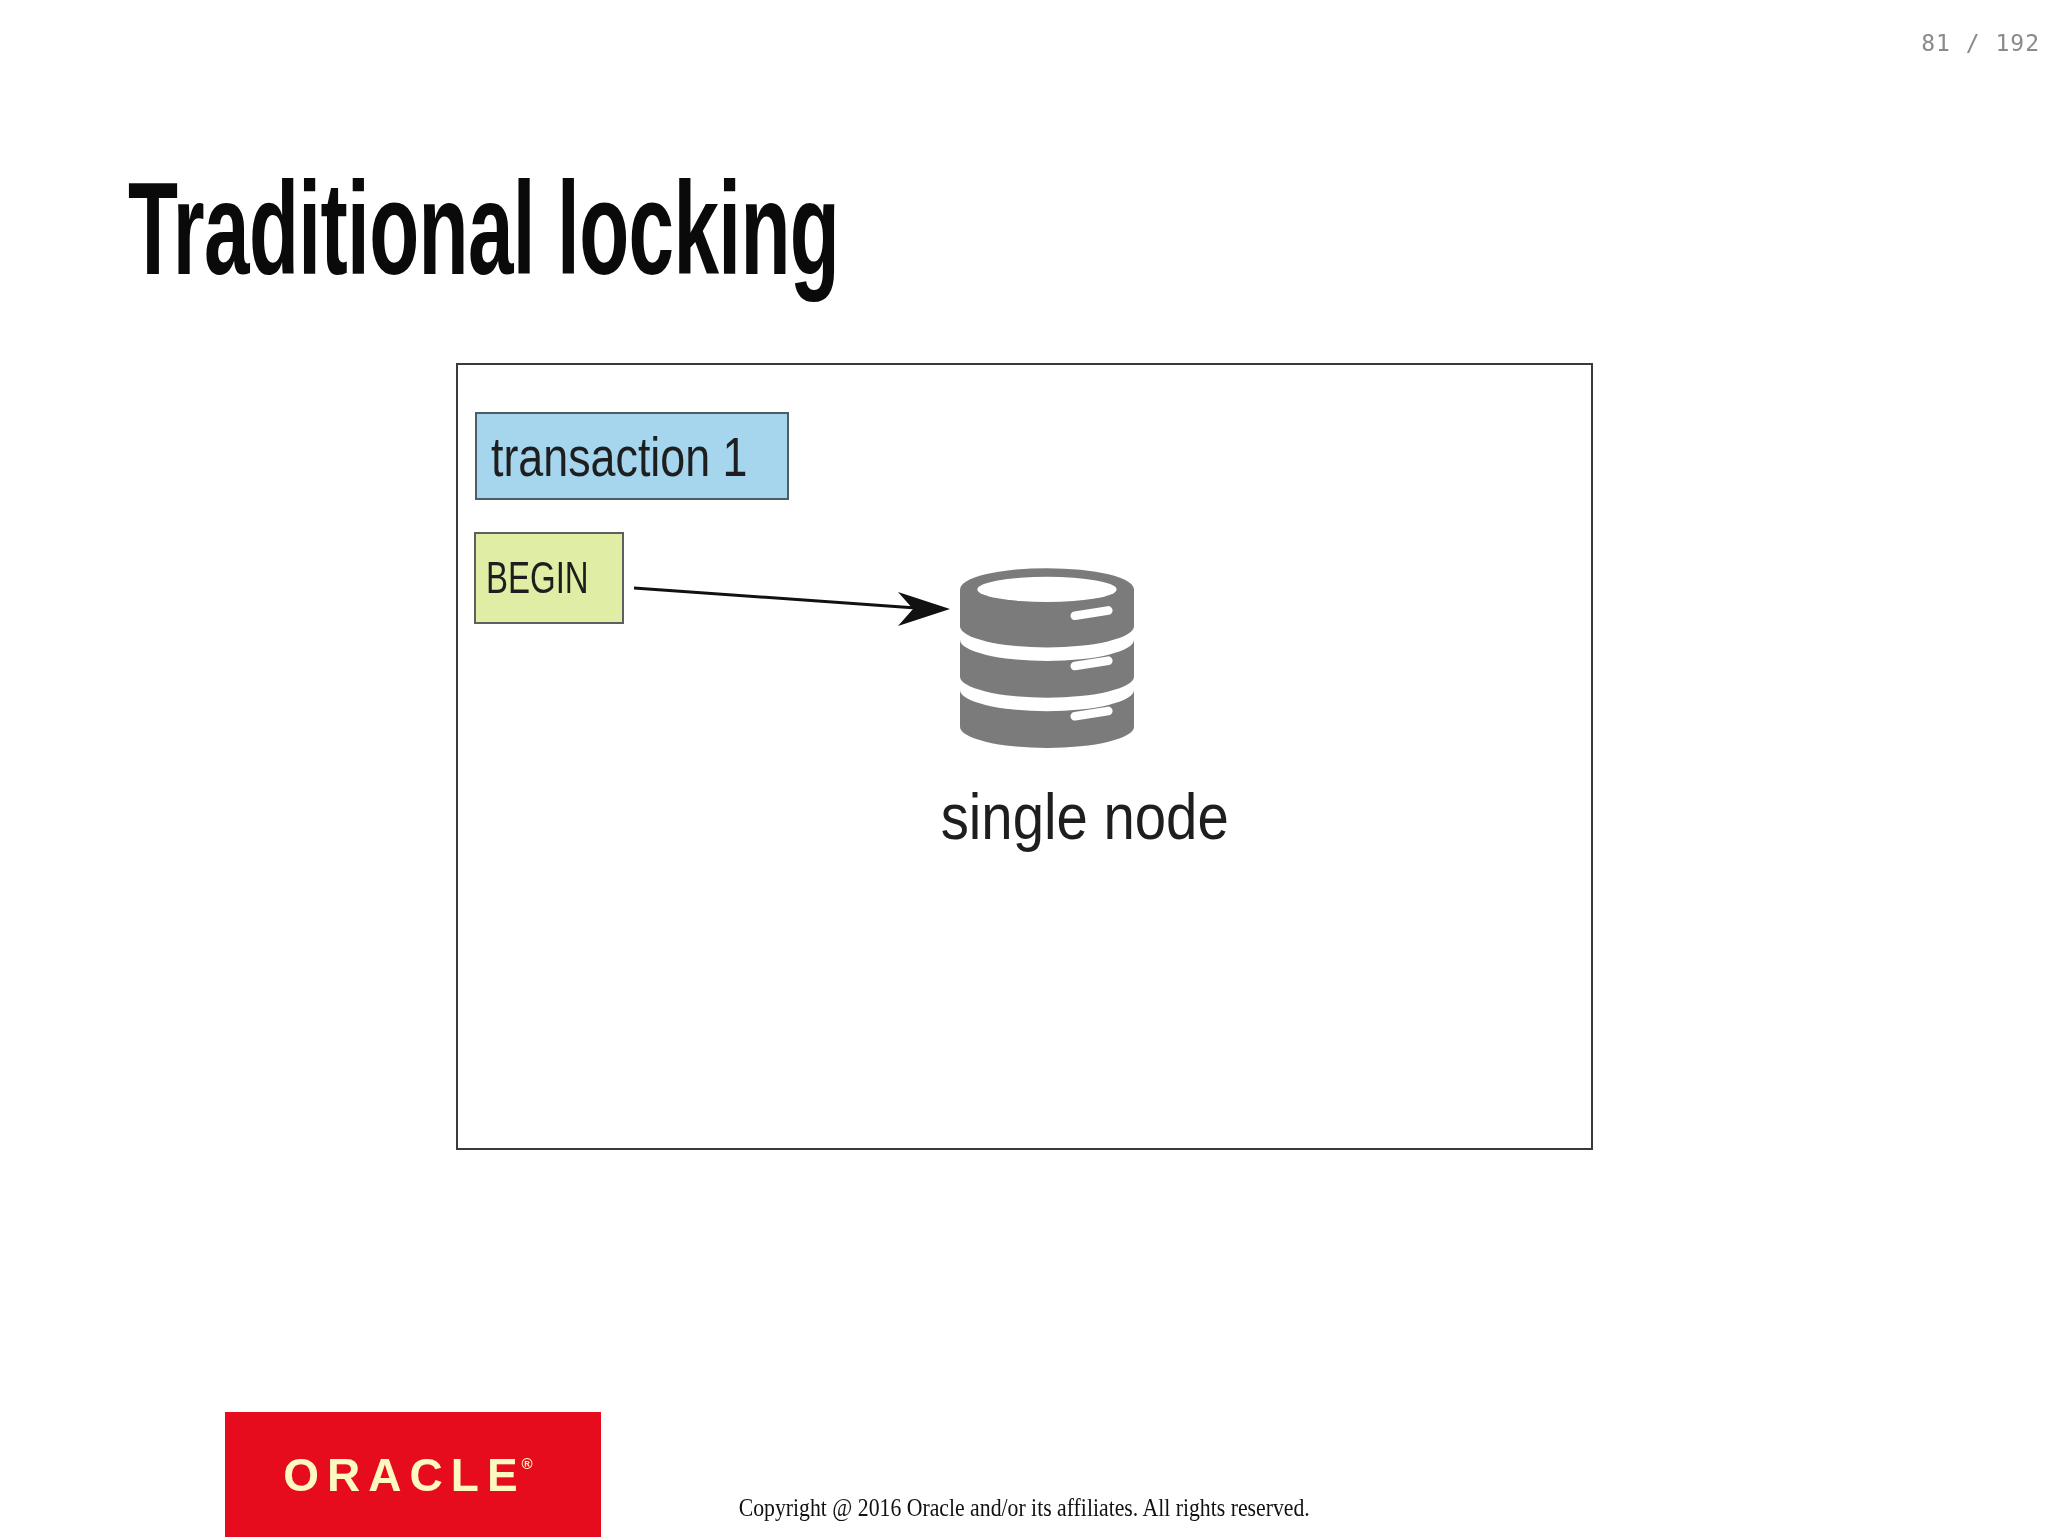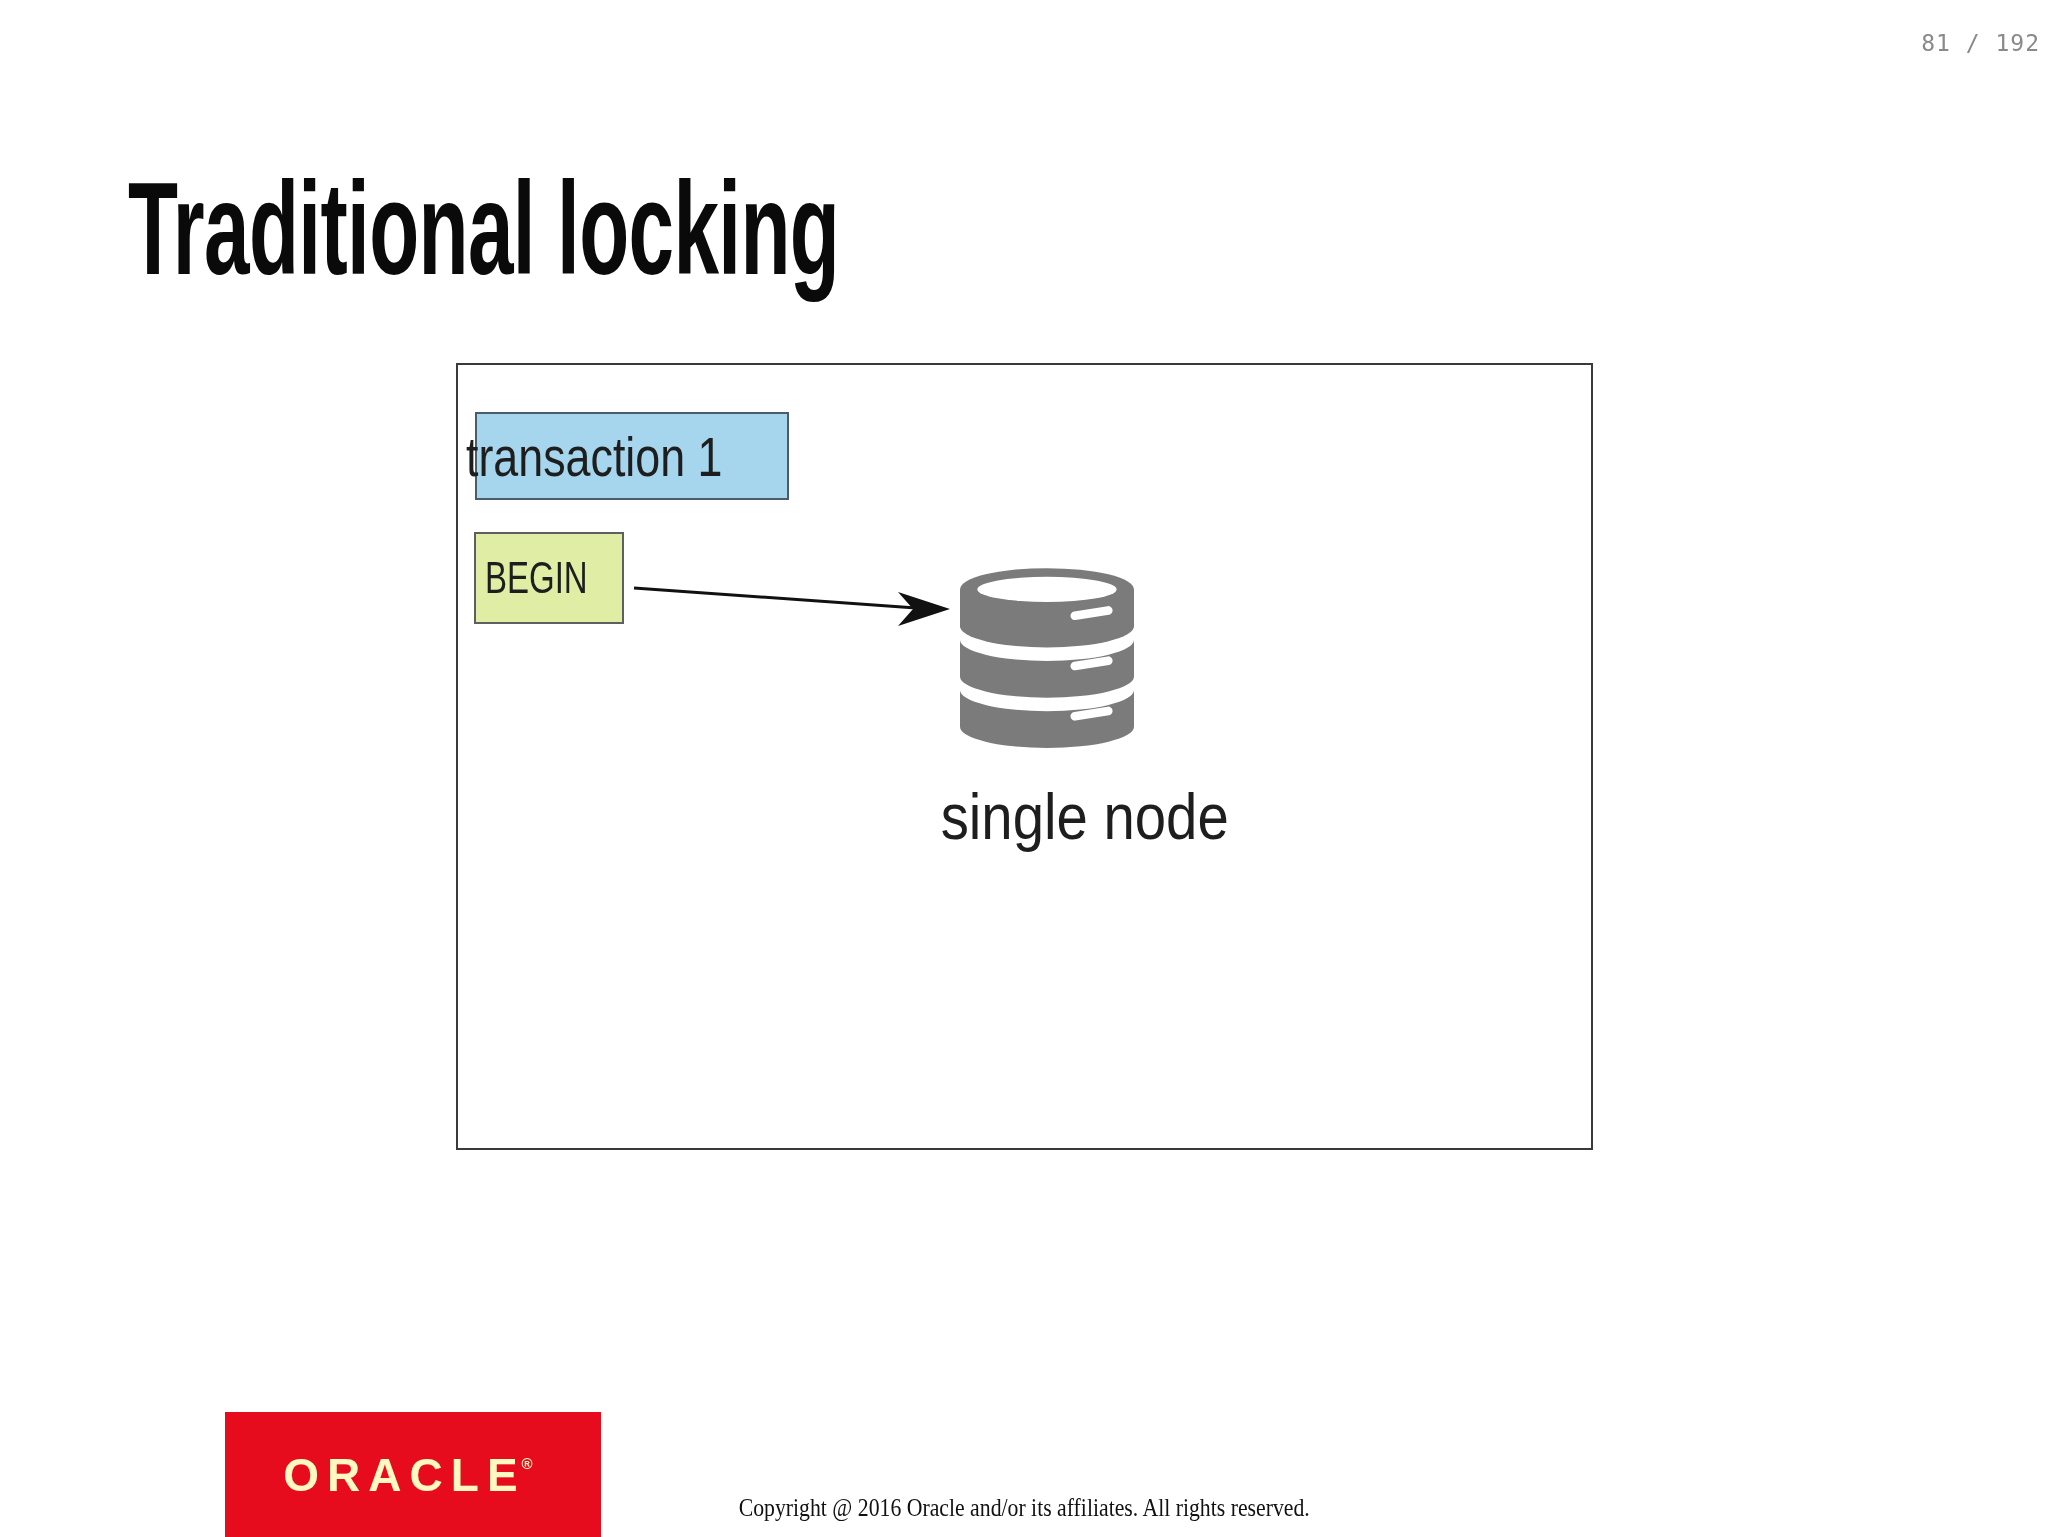--- a/index.html
+++ b/index.html
@@ -49,21 +49,20 @@
     border: 2px solid var(--frame-border, #3a3a3a);
     background: #ffffff;
   }
   .diagram-frame > * { position: absolute; }
 
   .node-box {
     display: flex;
     align-items: center;
     white-space: nowrap;
     color: var(--label-text, #1e1e1e);
-    justify-content: flex-end;
   }
   .node-box .label-inner {
     display: inline-block;
     transform-origin: left center;
   }
 
   .transaction-box {
     left: 17px;
     top: 47px;
     width: 314px;

